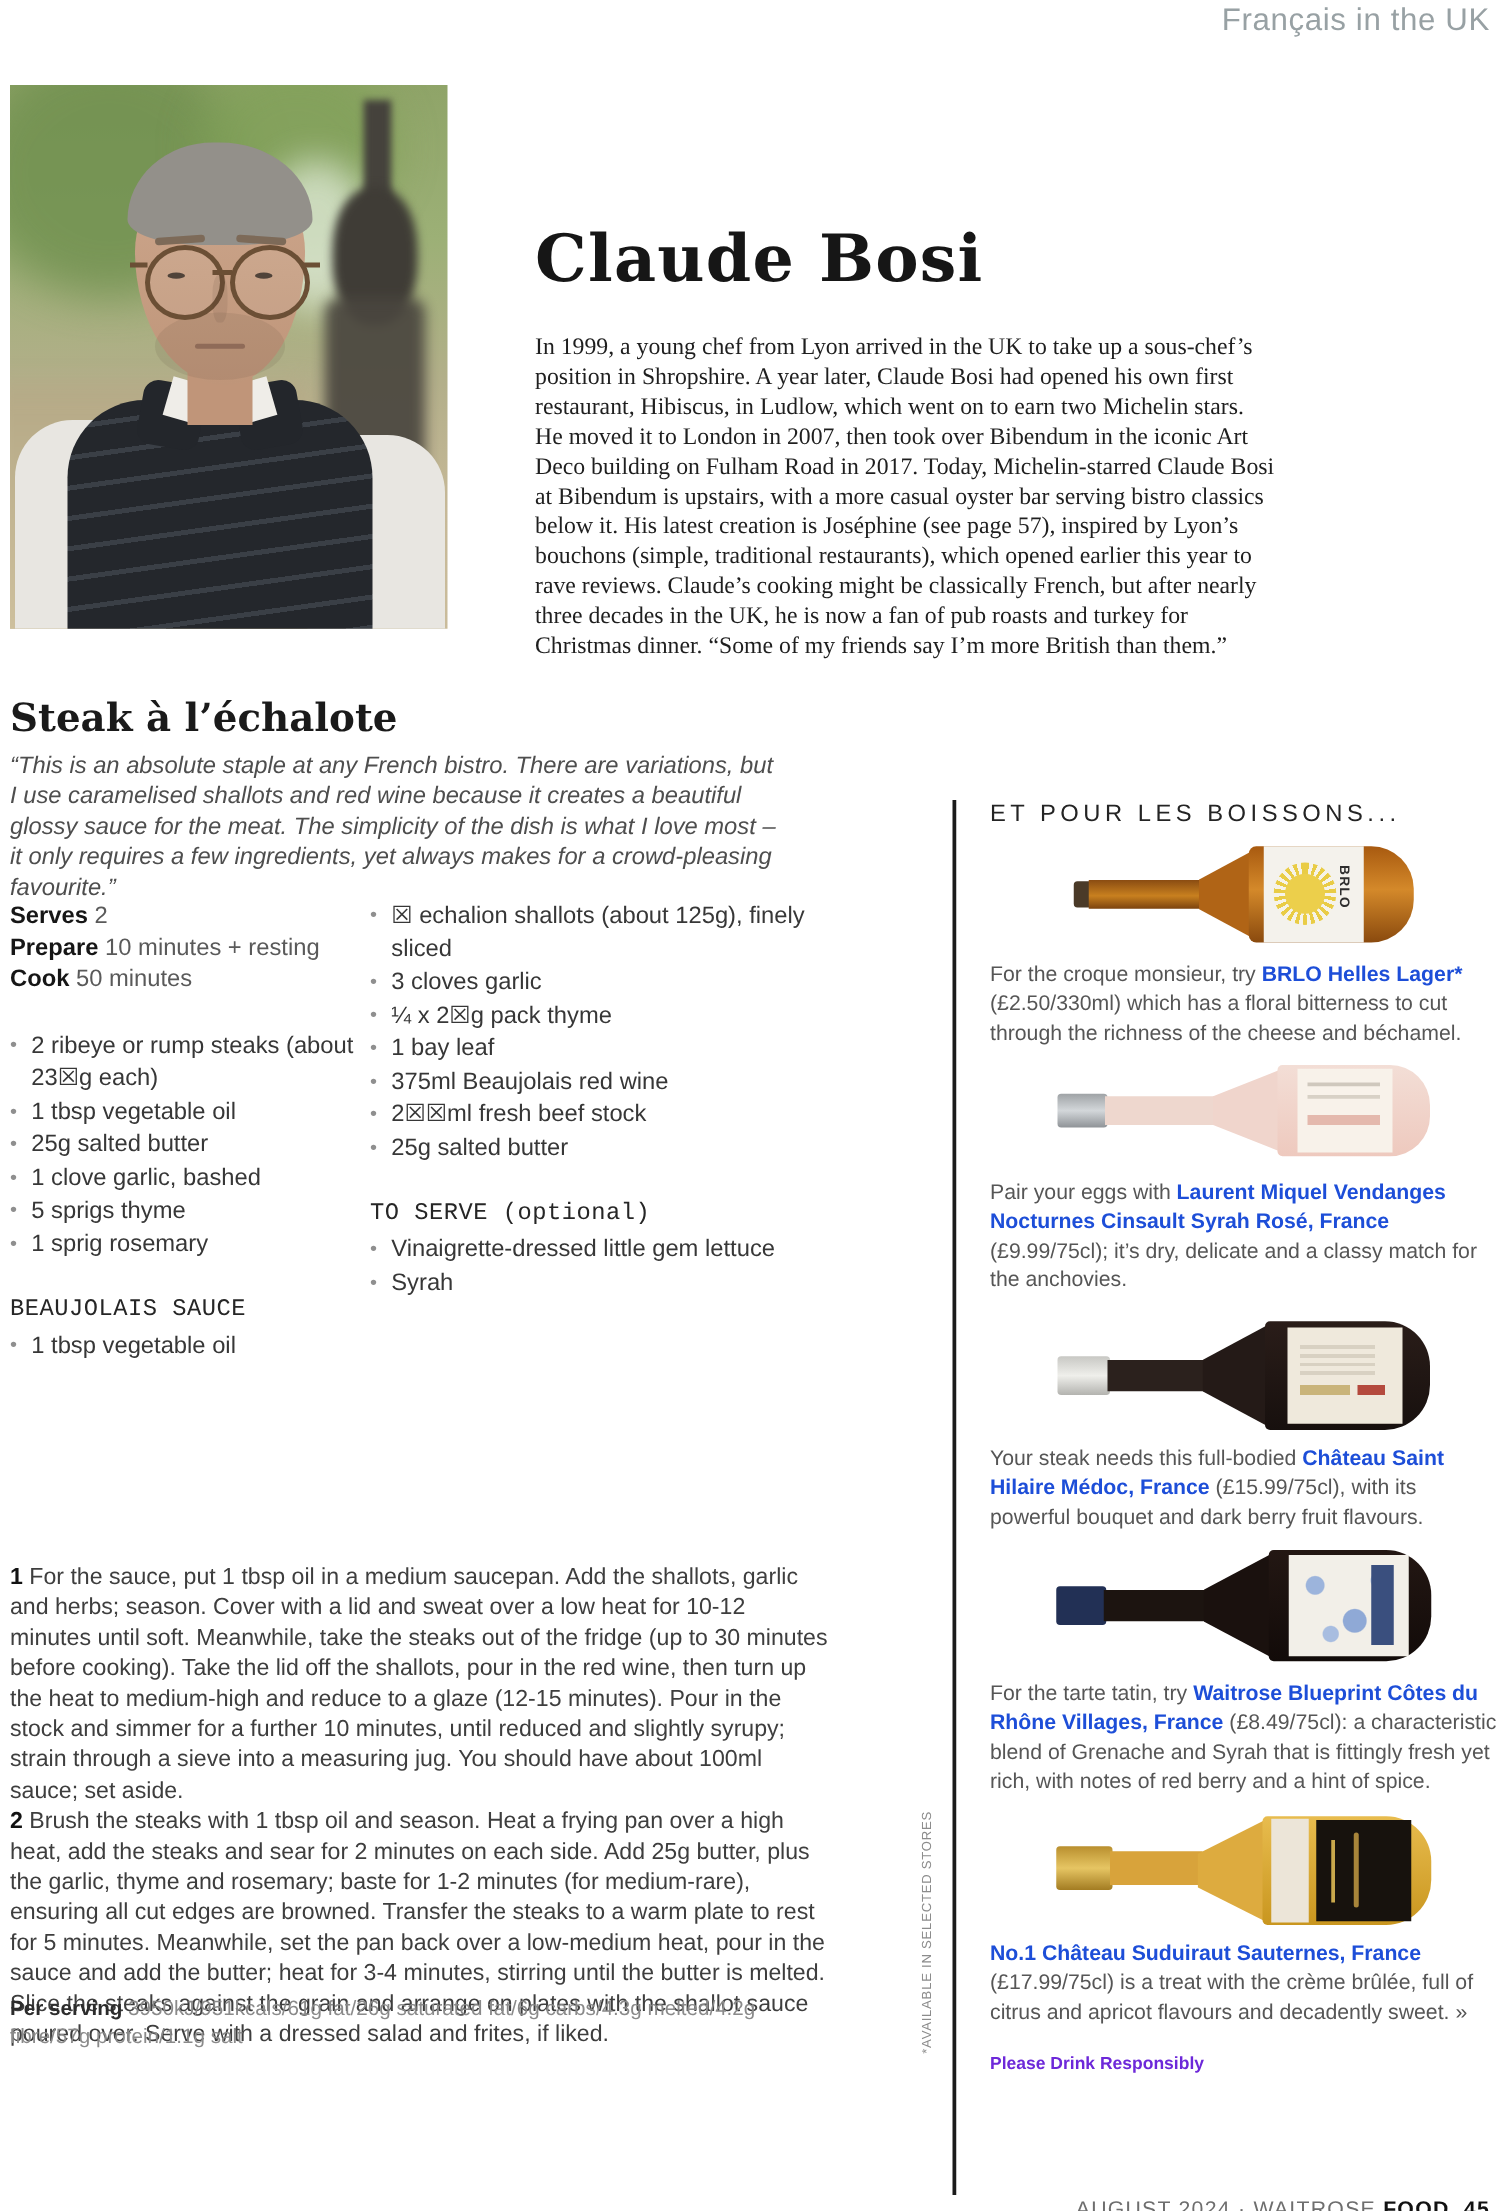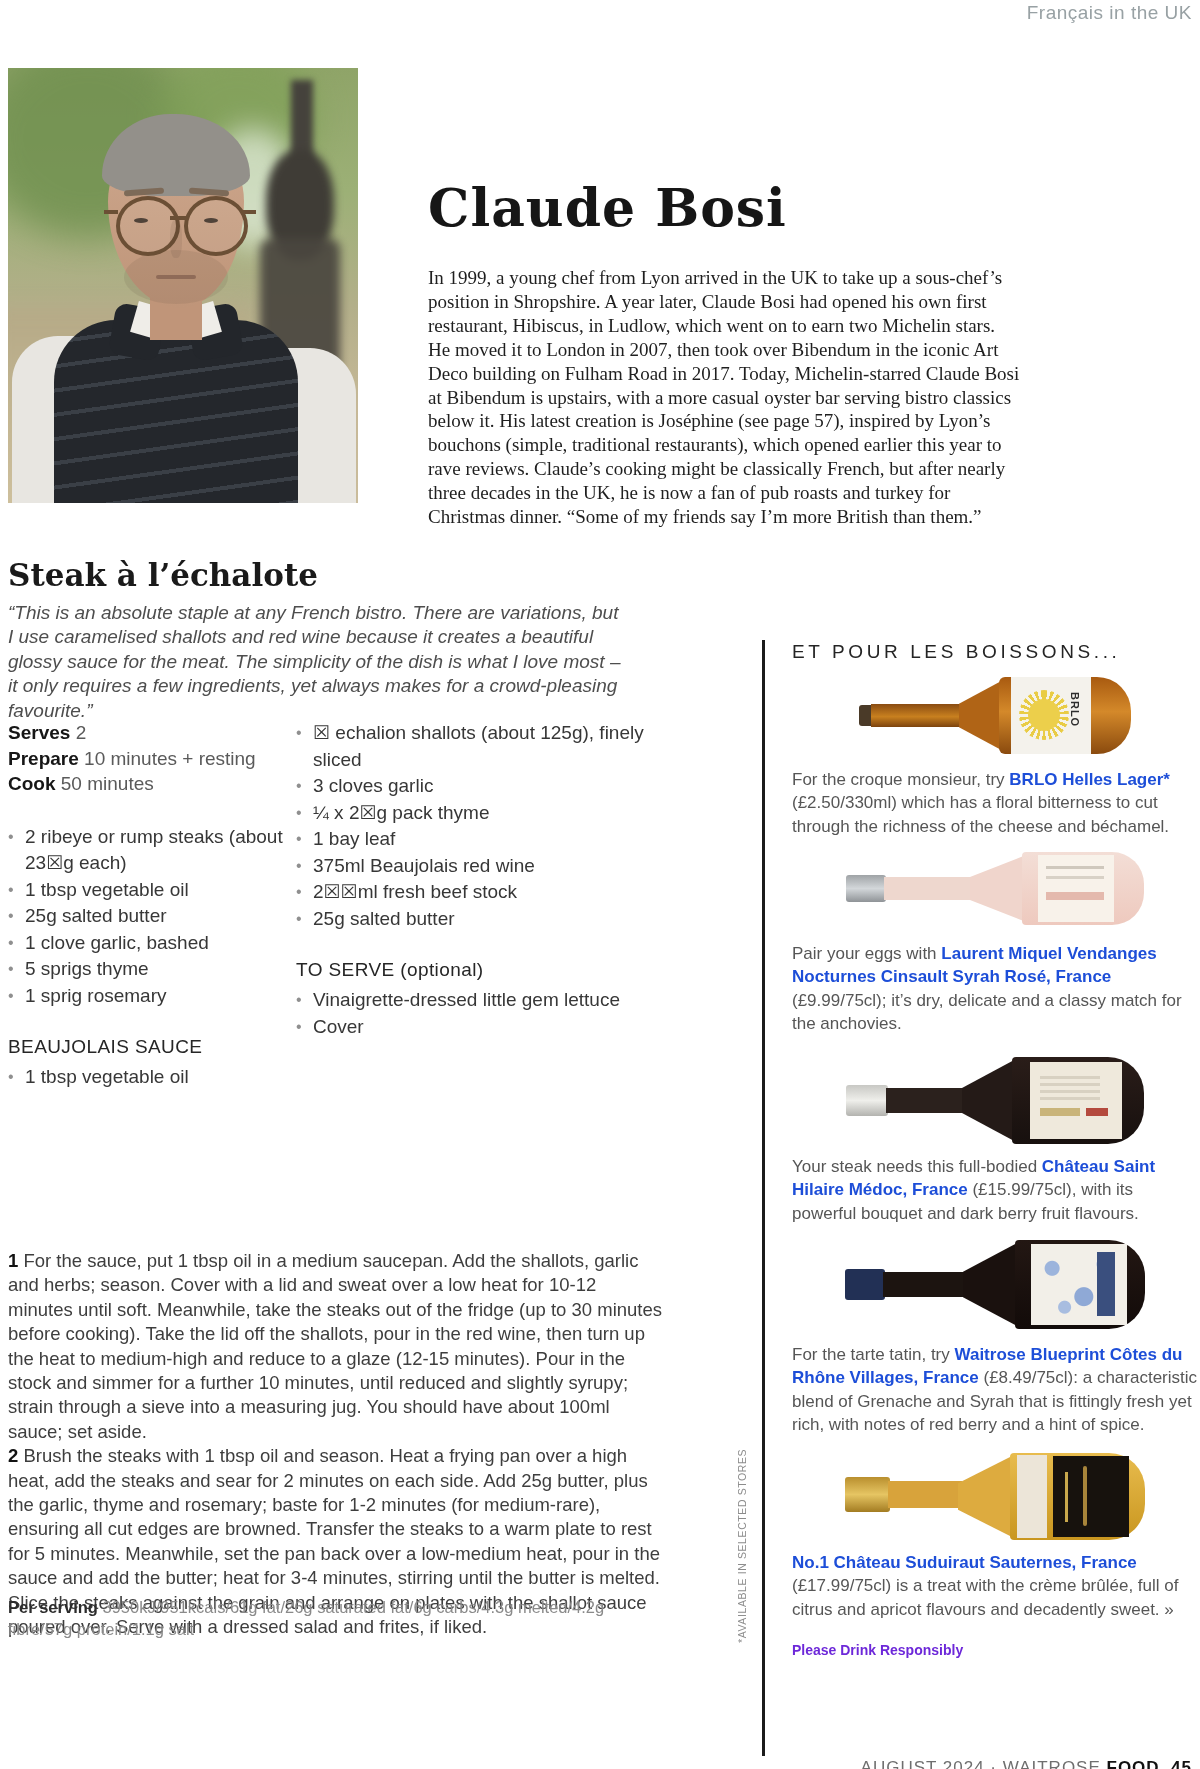--- a/index.html
+++ b/index.html
@@ -1,20 +1,20 @@
 <!DOCTYPE html>
 <html><head>
 <meta charset="utf-8">
 <style>
   html,body{margin:0;padding:0;background:#ffffff;}
   .page{position:relative;width:1200px;height:1769px;background:#ffffff;overflow:hidden;
         font-family:"Liberation Sans",sans-serif;}
 
   
-  .strapline{position:absolute;top:2px;right:8px;font-size:19px;color:#98a1a4;letter-spacing:.5px;}
+  .strapline{position:absolute;top:2px;right:8px;font-size:25px;color:#98a1a4;letter-spacing:.5px;}
 
   
   .photo{position:absolute;left:8px;top:68px;width:350px;height:435px;overflow:hidden;
          background:linear-gradient(180deg,#8fa468 0%,#9cb076 28%,#b3af8a 55%,#c6b897 78%,#cabc9b 100%);}
   .photo *{position:absolute;}
   .ph-blob1{left:-30px;top:-30px;width:220px;height:200px;background:#6f8f4e;border-radius:50%;filter:blur(18px);opacity:.8;}
   .ph-blob2{left:150px;top:-20px;width:160px;height:140px;background:#7fa057;border-radius:50%;filter:blur(16px);opacity:.7;}
   .ph-blob3{left:200px;top:60px;width:90px;height:120px;background:#dde8d4;border-radius:50%;filter:blur(14px);opacity:.8;}
   .ph-path{left:-20px;top:240px;width:260px;height:210px;background:linear-gradient(180deg,#b5a986,#cfc19e);filter:blur(10px);}
   .ph-statue-top{left:283px;top:12px;width:22px;height:95px;background:#45423c;filter:blur(3px);}
@@ -57,21 +57,21 @@
                 font-weight:bold;font-size:31px;color:#1a1a1a;}
   .quote{position:absolute;left:8px;top:601px;width:618px;font-style:italic;font-size:19px;
          line-height:24.4px;color:#4e4e4e;}
   .cols{position:absolute;left:8px;top:720px;width:656px;display:flex;}
   .col-a{width:288px;} .col-b{width:368px;}
   .meta{margin-bottom:27px;font-size:19px;line-height:25.5px;color:#5a5a5a;}
   .meta b{color:#161616;}
   ul.ing{list-style:none;margin:0;padding:0;font-size:19px;line-height:26.5px;color:#373737;}
   ul.ing li{position:relative;padding-left:17px;}
   ul.ing li::before{content:"•";position:absolute;left:0;top:0;color:#8f8f8f;font-size:16px;}
-  .sub-head{font-size:19px;color:#262626;letter-spacing:.4px;margin:27px 0 6px 0;}
+  .sub-head{font-size:19px;color:#262626;letter-spacing:.4px;margin:27px 0 6px 0;font-family:Liberation Mono, monospace;}
   .method{position:absolute;left:8px;top:1222px;width:656px;font-size:18.5px;line-height:24.4px;color:#3e3e3e;margin-top:27px;}
   .method p{margin:0;}
   .step-num{font-weight:bold;color:#121212;}
   .nutrition{position:absolute;left:8px;top:1596px;width:648px;font-size:16.5px;line-height:22px;color:#8a8a8a;}
   .nutrition b{color:#2c2c2c;}
 
   
   .rule{position:absolute;left:762px;top:640px;width:3px;height:1116px;background:#1b1b1b;}
   .panel-title{position:absolute;left:792px;top:641px;width:410px;font-size:19px;letter-spacing:3.6px;color:#242424;}
   .drink-text{position:absolute;left:792px;width:406px;font-size:17px;line-height:23.4px;color:#565656;}
@@ -228,21 +228,21 @@
         <li>3 cloves garlic</li>
         <li>¼ x 2☒g pack thyme</li>
         <li>1 bay leaf</li>
         <li>375ml Beaujolais red wine</li>
         <li>2☒☒ml fresh beef stock</li>
         <li>25g salted butter</li>
       </ul>
       <div class="sub-head">TO SERVE (optional)</div>
       <ul class="ing">
         <li>Vinaigrette-dressed little gem lettuce</li>
-        <li>Cover</li>
+        <li>Syrah</li>
       </ul>
     </div>
   </div>
 
   <div class="method">
     <p><span class="step-num">1</span><span> For the sauce, put 1 tbsp oil in a medium saucepan. Add the shallots, garlic and herbs; season. Cover with a lid and sweat over a low heat for 10-12 minutes until soft. Meanwhile, take the steaks out of the fridge (up to 30 minutes before cooking). Take the lid off the shallots, pour in the red wine, then turn up the heat to medium-high and reduce to a glaze (12-15 minutes). Pour in the stock and simmer for a further 10 minutes, until reduced and slightly syrupy; strain through a sieve into a measuring jug. You should have about 100ml sauce; set aside.</span></p>
     <p><span class="step-num">2</span><span> Brush the steaks with 1 tbsp oil and season. Heat a frying pan over a high heat, add the steaks and sear for 2 minutes on each side. Add 25g butter, plus the garlic, thyme and rosemary; baste for 1-2 minutes (for medium-rare), ensuring all cut edges are browned. Transfer the steaks to a warm plate to rest for 5 minutes. Meanwhile, set the pan back over a low-medium heat, pour in the sauce and add the butter; heat for 3-4 minutes, stirring until the butter is melted. Slice the steaks against the grain and arrange on plates with the shallot sauce poured over. Serve with a dressed salad and frites, if liked.</span></p>
   </div>
 
   <div class="nutrition">

